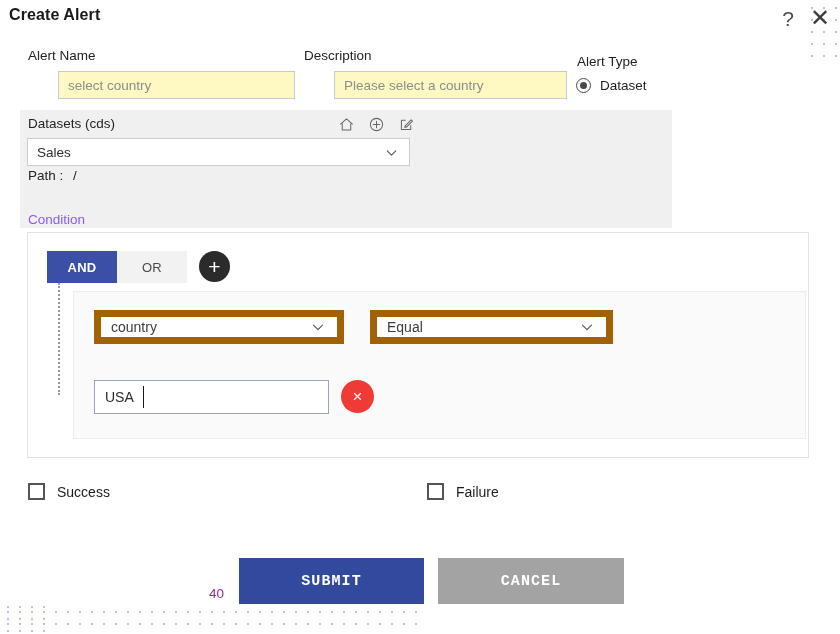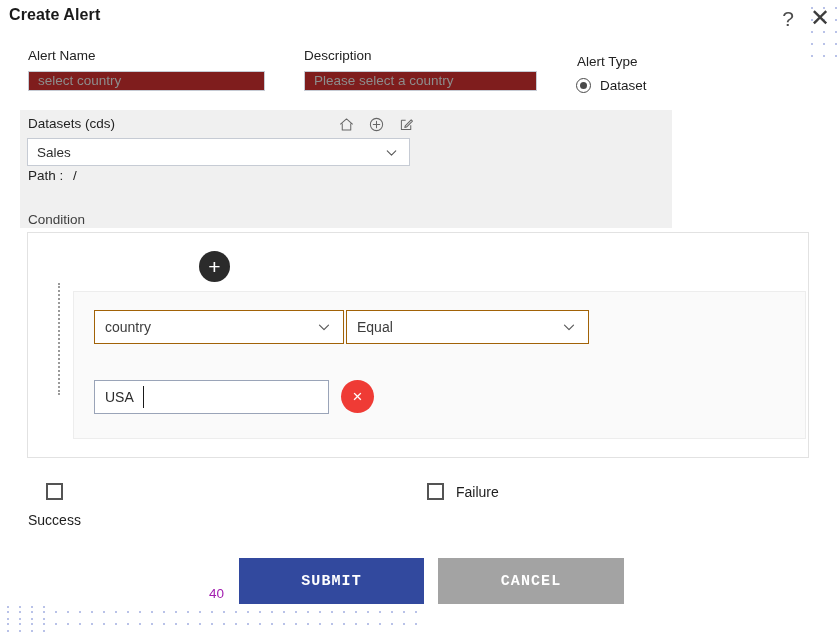--- a/index.html
+++ b/index.html
@@ -87,28 +87,29 @@
 
   
   .field-label {
     position: absolute;
     font-size: 13.5px;
     color: #232323;
   }
   .text-input {
     position: absolute;
     border: 1px solid #c6cbd4;
-    background: #7f1d1d;
+    background: #fef9c3;
     font-family: "Liberation Sans", sans-serif;
     font-size: 13.5px;
     color: #8d8d8d;
     padding: 0 9px;
-    height: 20px;
+    height: 28px;
     line-height: 26px;
     outline: none;
+    margin-left: 30px;
   }
   .text-input::placeholder { color: #8d8d8d; }
 
   #alert-name-label { left: 28px; top: 48px; }
   #alert-name-input { left: 28px; top: 71px; width: 237px; }
   #description-label { left: 304px; top: 48px; }
   #description-input { left: 304px; top: 71px; width: 233px; }
   #alert-type-label  { left: 577px; top: 54px; }
 
   #alert-type-group {
@@ -179,21 +180,21 @@
   #path-row {
     position: absolute;
     left: 8px; top: 58px;
     font-size: 13.5px;
     color: #232323;
   }
   #condition-label {
     position: absolute;
     left: 8px; top: 102px;
     font-size: 13.5px;
-    color: #404040;
+    color: #8b5cf6;
     text-align: center;
   }
 
   
   #condition-box {
     position: absolute;
     left: 27px; top: 232px;
     width: 782px; height: 226px;
     background: #ffffff;
     border: 1px solid #e2e2e2;
@@ -255,33 +256,33 @@
     left: 45px; top: 58px;
     width: 733px; height: 148px;
     background: #fafafa;
     border: 1px solid #ededed;
   }
 
   .select-box {
     position: absolute;
     height: 34px;
     background: #ffffff;
-    border: 1px solid #a16207;
+    border: 7px solid #a16207;
     display: flex;
     align-items: center;
     padding: 0 10px;
     cursor: pointer;
   }
   .select-box .sel-val {
     flex: 1;
     font-size: 14px;
     color: #3c3c3c;
   }
   #field-select   { left: 20px; top: 18px;  width: 250px; }
-  #operator-select{ left: 272px; top: 18px; width: 243px; }
+  #operator-select{ left: 296px; top: 18px; width: 243px; }
 
   #value-input {
     position: absolute;
     left: 20px; top: 88px;
     width: 235px; height: 34px;
     border: 1px solid #9aa4b8;
     background: #ffffff;
     font-family: "Liberation Sans", sans-serif;
     font-size: 14px;
     color: #2b2b2b;
@@ -312,21 +313,21 @@
   }
 
   
   .check-group {
     position: absolute;
     display: flex;
     align-items: center;
     gap: 12px;
     cursor: pointer;
   }
-  #success-group { left: 28px; top: 483px; flex-direction: column; }
+  #success-group { left: 28px; top: 483px; }
   #failure-group { left: 427px; top: 483px; }
   .checkbox-square {
     width: 17px; height: 17px;
     border: 2px solid #545454;
     background: #ffffff;
   }
   .check-label {
     font-size: 14px;
     color: #1d1d1d;
   }
@@ -414,20 +415,24 @@
     <div id="path-row">
       <span>Path :</span>
       <span style="margin-left:6px">/</span>
     </div>
 
     <div id="condition-label">Condition</div>
   </div>
 
   <div id="condition-box">
 
+    <div id="logic-toggle">
+      <div class="logic-btn active">AND</div>
+      <div class="logic-btn inactive">OR</div>
+    </div>
 
     <div id="add-condition-button">+</div>
 
     <div id="condition-connector"></div>
 
     <div id="condition-row-panel">
 
       <div class="select-box" id="field-select">
         <span class="sel-val">country</span>
         <svg width="18" height="18" viewBox="0 0 20 20">

